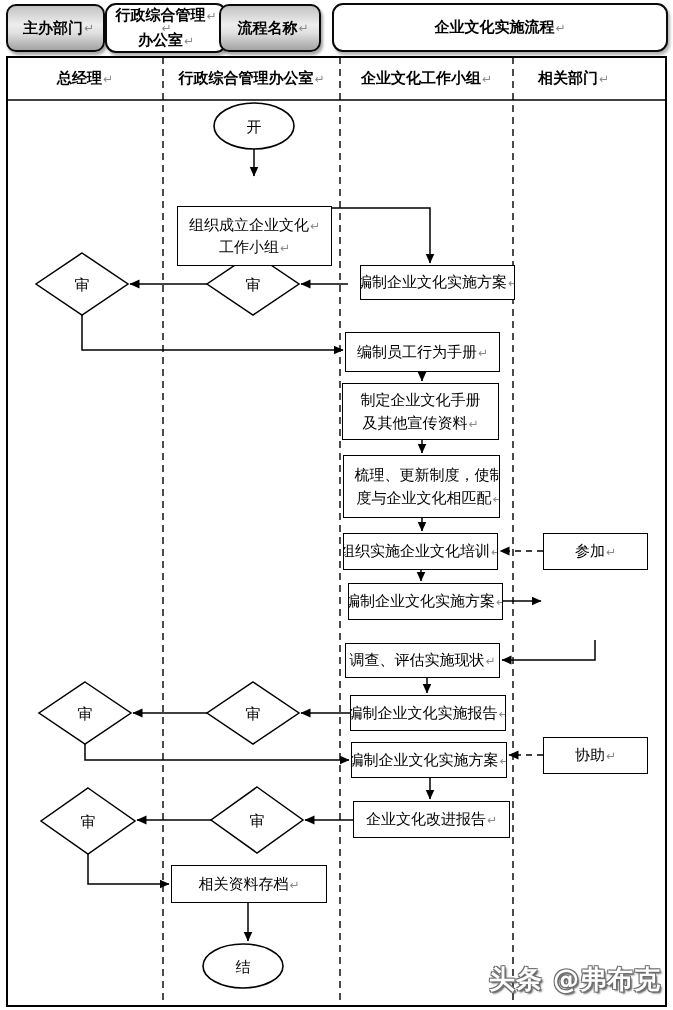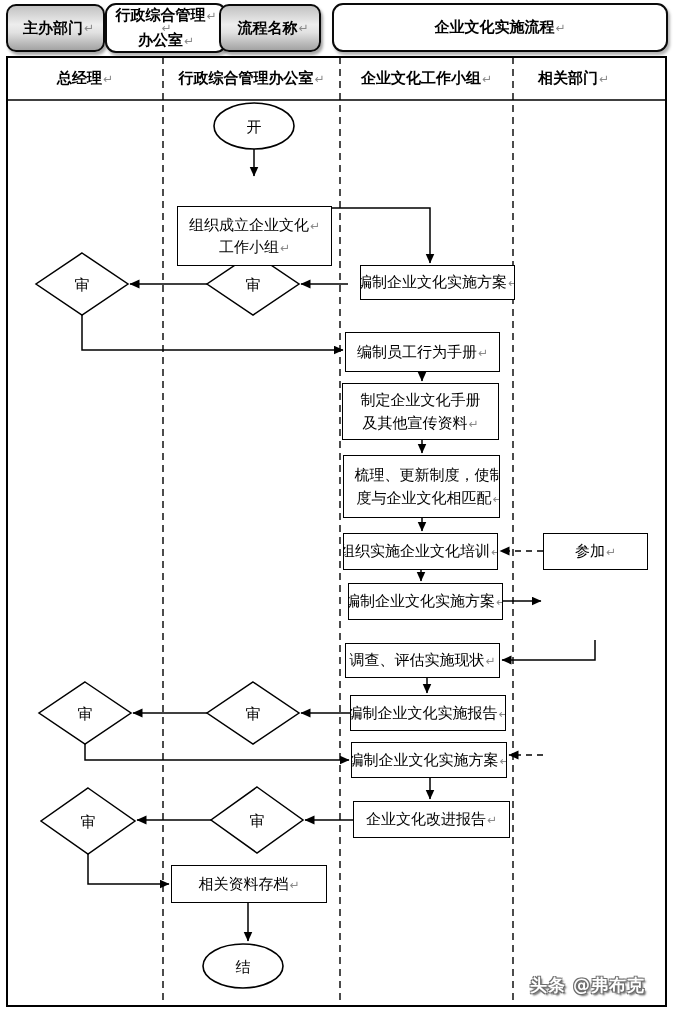--- a/index.html
+++ b/index.html
@@ -33,21 +33,21 @@
     position:absolute;box-sizing:border-box;background:#fff;border:1.6px solid #000;
     display:flex;flex-direction:column;align-items:center;justify-content:center;
     text-align:center;font-size:15px;line-height:1.5;overflow:hidden;white-space:nowrap;
   }
   .shape-label{
     position:absolute;transform:translate(-50%,-50%);font-size:15px;white-space:nowrap;
   }
   .mark{color:#8a8a8a;font-size:12px;margin-left:1px;font-weight:normal;}
   
   .watermark{
-    position:absolute;right:28px;bottom:13px;font-size:17px;font-weight:bold;letter-spacing:1px;
+    position:absolute;right:12px;bottom:13px;font-size:26px;font-weight:bold;letter-spacing:1px;
     color:#fff;
     text-shadow:-1px -1px 0 #6e6e6e,1px -1px 0 #6e6e6e,-1px 1px 0 #6e6e6e,1px 1px 0 #6e6e6e,2px 2px 2px #555;
   }
 </style>
 </head>
 <body>
 
 <div id="stage">
 
   <svg width="673" height="1010" viewBox="0 0 673 1010">
@@ -191,20 +191,23 @@
   </div>
 
   <div class="box" style="left:350px;top:695px;width:156px;height:36px;">
     <div><span>编制企业文化实施报告</span><span class="mark">↵</span></div>
   </div>
 
   <div class="box" style="left:351px;top:742px;width:156px;height:36px;">
     <div><span>编制企业文化实施方案</span><span class="mark">↵</span></div>
   </div>
 
+  <div class="box" style="left:543px;top:737px;width:105px;height:37px;">
+    <div><span>协助</span><span class="mark">↵</span></div>
+  </div>
 
   <div class="box" style="left:353px;top:801px;width:157px;height:37px;">
     <div><span>企业文化改进报告</span><span class="mark">↵</span></div>
   </div>
 
   <div class="box" style="left:171px;top:865px;width:156px;height:38px;">
     <div><span>相关资料存档</span><span class="mark">↵</span></div>
   </div>
 
   <div class="watermark">头条 @弗布克</div>

